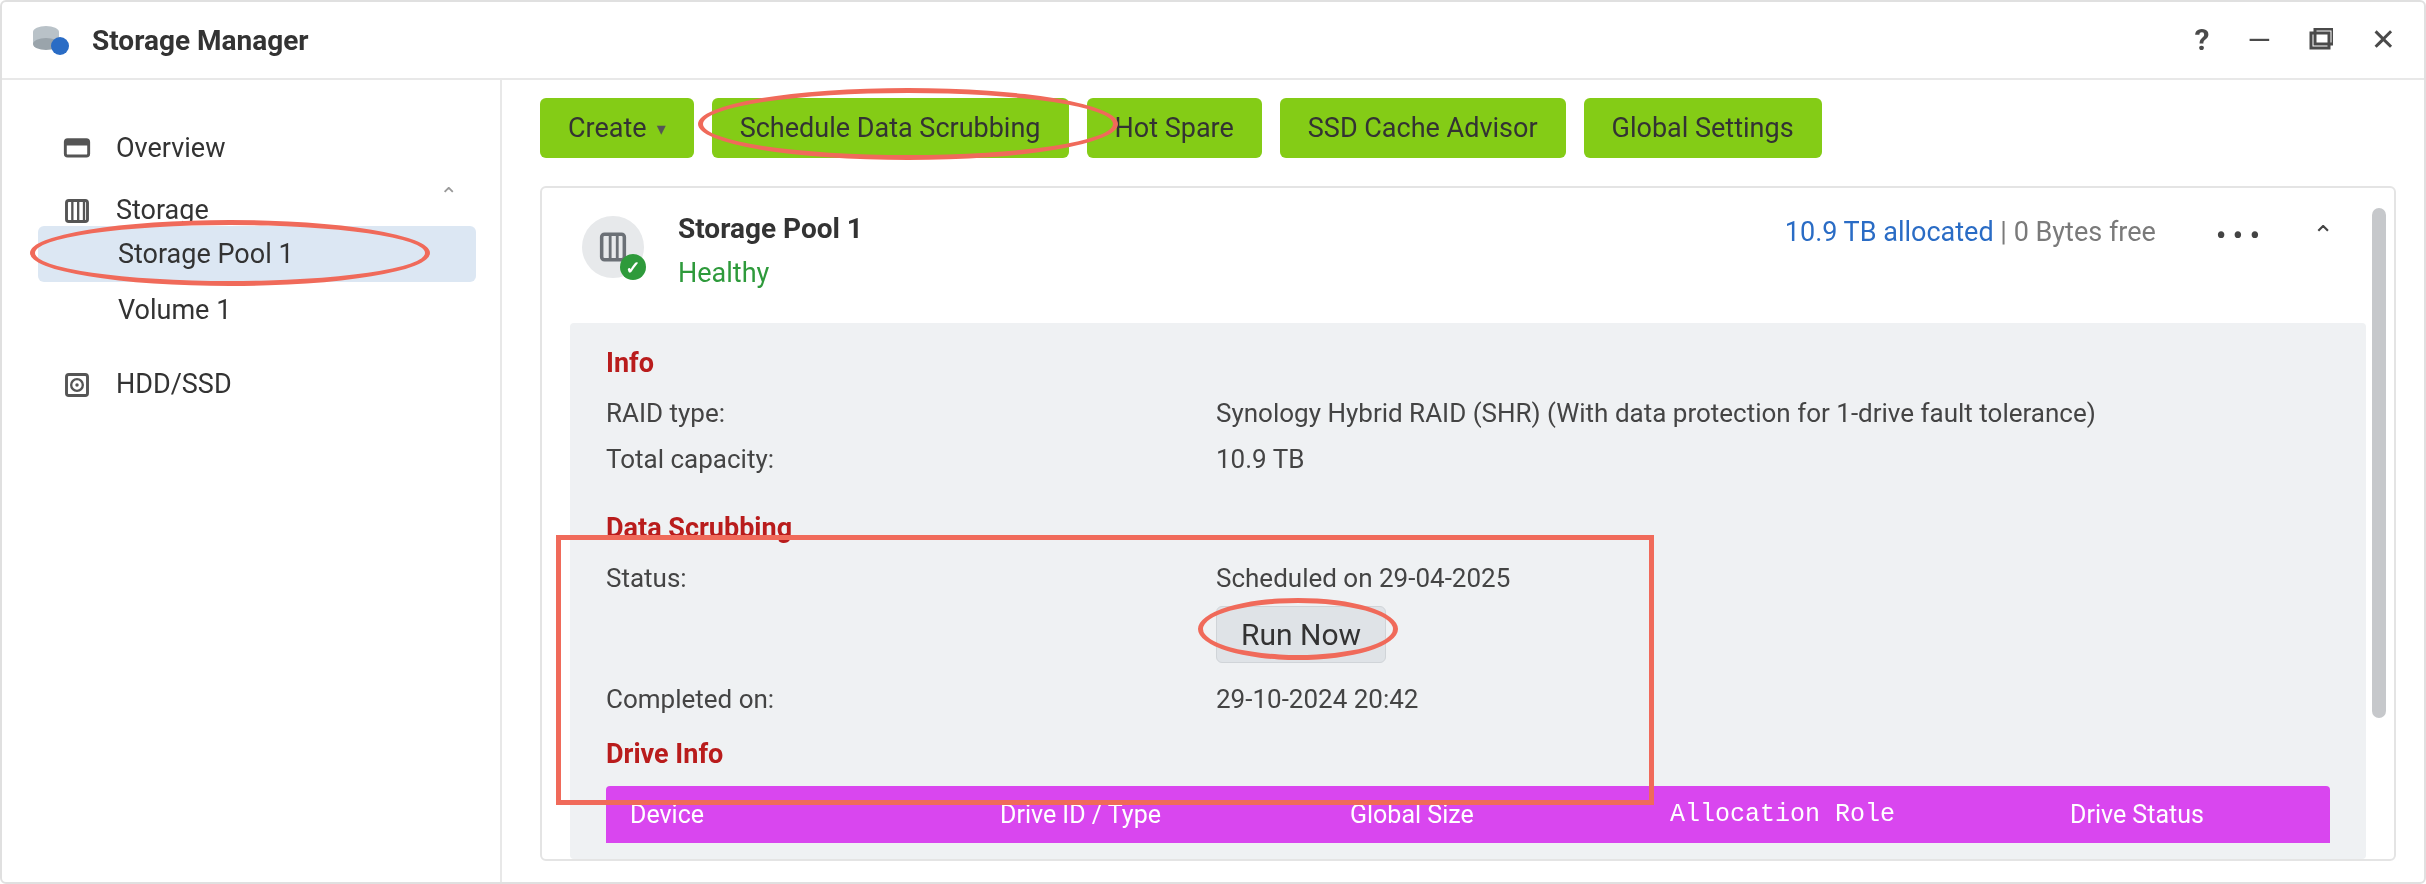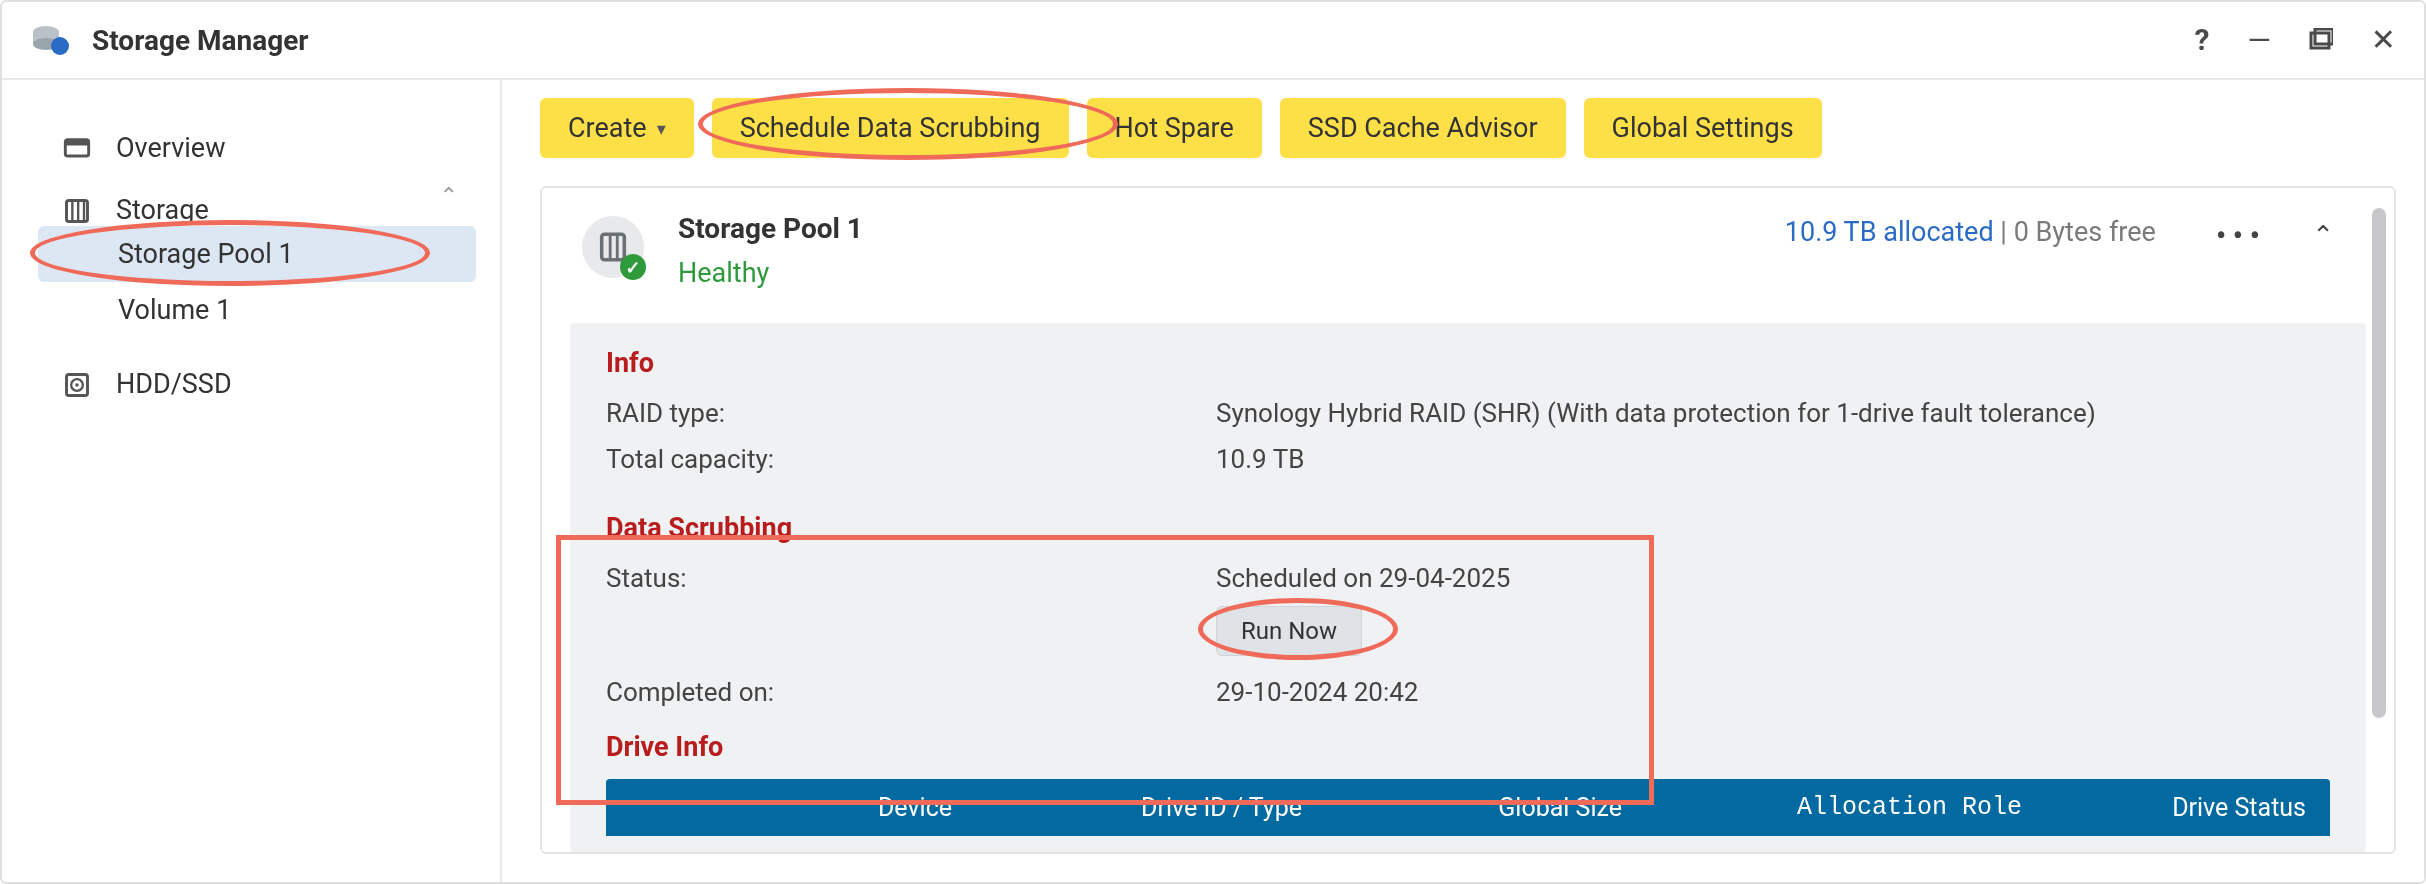--- a/index.html
+++ b/index.html
@@ -23,21 +23,21 @@
   .side-sub { padding-left: 116px; height: 56px; display: flex; align-items: center; font-size: 27px; color: #333; cursor: pointer; position: relative; }
   .side-sub.active { background: #dce7f3; border-radius: 6px; margin-left: 36px; margin-right: 24px; padding-left: 80px; }
 
   
   .annot-ellipse { position: absolute; border: 5px solid #f06a5a; border-radius: 50%; pointer-events: none; }
   .annot-rect { position: absolute; border: 5px solid #f06a5a; pointer-events: none; }
 
   
   .main { flex: 1; padding: 18px 28px 0 38px; overflow: hidden; position: relative; }
   .toolbar { display: flex; gap: 18px; margin-bottom: 28px; }
-  .tbtn { background: #fde047; border: none; border-radius: 6px; padding: 14px 28px; font-size: 27px; color: #333; cursor: pointer; display: inline-flex; align-items: center; gap: 10px; }
+  .tbtn { background: #84cc16; border: none; border-radius: 6px; padding: 14px 28px; font-size: 27px; color: #333; cursor: pointer; display: inline-flex; align-items: center; gap: 10px; }
   .tbtn .caret { font-size: 18px; color: #555; }
 
   .pool-card { border: 2px solid #e4e4e4; border-radius: 6px; overflow: hidden; }
   .pool-head { display: flex; align-items: flex-start; padding: 24px 60px 24px 40px; }
   .pool-icon { width: 62px; height: 62px; border-radius: 50%; background: #e7e9eb; display: flex; align-items: center; justify-content: center; position: relative; margin-right: 34px; margin-top: 4px; }
   .pool-icon .check-badge { position: absolute; right: -2px; bottom: -2px; width: 26px; height: 26px; border-radius: 50%; background: #2e9a3b; color: #fff; display: flex; align-items: center; justify-content: center; font-size: 18px; font-weight: 700; }
   .pool-head .pool-title { font-size: 28px; font-weight: 700; color: #333; }
   .pool-head .pool-status { font-size: 27px; color: #2e9a3b; margin-top: 12px; }
   .pool-head .spacer { flex: 1; }
   .pool-head .pool-alloc { font-size: 27px; color: #7a7a7a; margin-top: 4px; }
@@ -45,23 +45,23 @@
   .pool-head .head-actions { display: flex; align-items: center; gap: 46px; margin-left: 60px; margin-top: 4px; }
   .pool-head .head-actions .dots { font-size: 32px; letter-spacing: 6px; color: #444; cursor: pointer; }
   .pool-head .head-actions .collapse { font-size: 26px; color: #444; cursor: pointer; }
 
   .info-panel { background: #eff1f3; margin: 10px 28px 0 28px; border-radius: 4px; padding: 24px 36px 16px 36px; position: relative; }
   .info-panel h3 { font-size: 27px; font-weight: 700; color: #b91c1c; margin-bottom: 16px; }
   .info-row { display: flex; font-size: 26px; color: #444; margin-bottom: 10px; line-height: 1.4; }
   .info-row .label { width: 610px; }
   .info-row .value { flex: 1; }
   .info-panel .section-gap { height: 24px; }
-  .runbtn { background: #dfe3e7; border: 1px solid #d0d4d8; border-radius: 6px; padding: 10px 24px; font-size: 24px; color: #333; cursor: pointer; position: relative; }
-
-  .drive-table-head { margin-top: 8px; background: #0369a1; color: #fff; display: flex; font-size: 25px; border-radius: 4px 4px 0 0; overflow: hidden; text-align: right; }
+  .runbtn { background: #dfe3e7; border: 1px solid #d0d4d8; border-radius: 6px; padding: 10px 24px; font-size: 30px; color: #333; cursor: pointer; position: relative; }
+
+  .drive-table-head { margin-top: 8px; background: #d946ef; color: #fff; display: flex; font-size: 25px; border-radius: 4px 4px 0 0; overflow: hidden; }
   .drive-table-head > div { padding: 14px 24px; }
   .col-device { width: 370px; }
   .col-driveid { width: 350px; }
   .col-size { width: 320px; }
   .col-role { width: 400px; font-family: Liberation Mono, monospace; }
   .col-status { flex: 1; }
 
   .scrollbar { position: absolute; right: 8px; top: 0; width: 14px; height: 520px; background: transparent; }
   .scrollbar .thumb { width: 100%; height: 510px; background: #c6c8cb; border-radius: 7px; }
 

